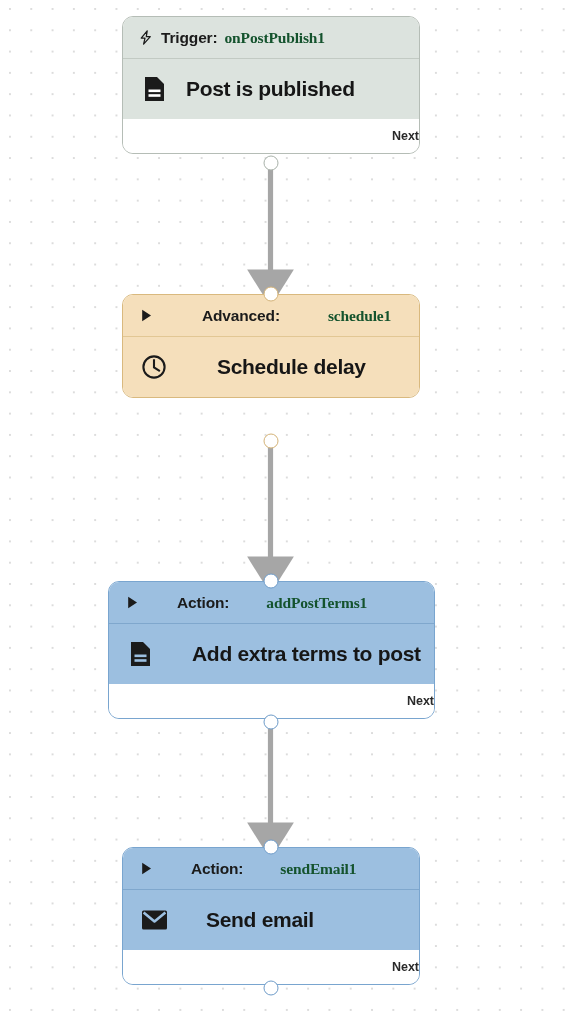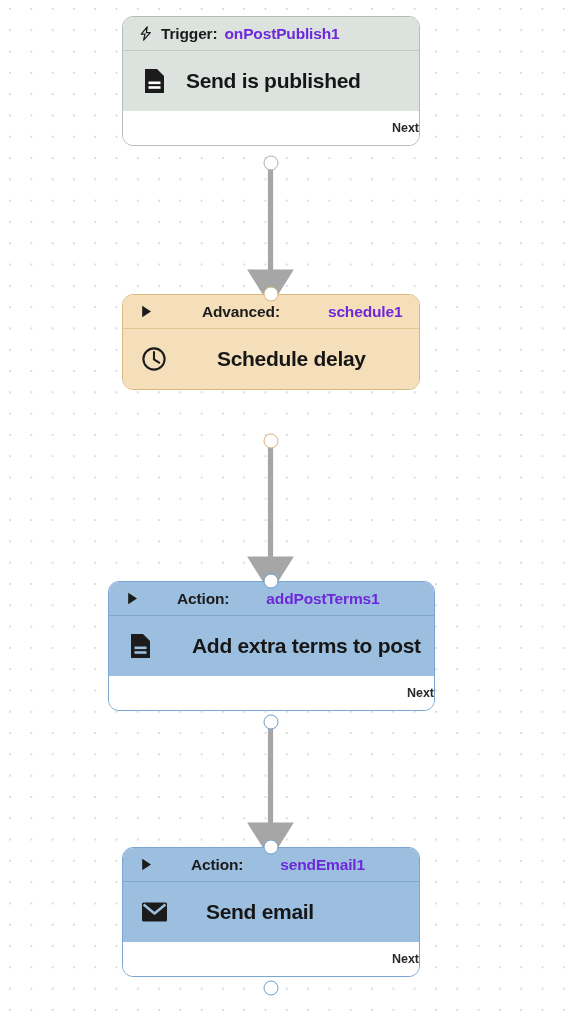--- a/index.html
+++ b/index.html
@@ -40,35 +40,36 @@
     border-radius: 11px;
     border: 1.4px solid #b9b9b9;
     background: #ffffff;
     overflow: hidden;
   }
 
   .node-header {
     display: flex;
     align-items: center;
     gap: 7px;
-    height: 34px;
+    height: 42px;
     padding: 0 0 0 15px;
     font-size: 15.5px;
     font-weight: bold;
     letter-spacing: -0.15px;
     border-bottom: 1.2px solid rgba(0,0,0,0.12);
     box-sizing: border-box;
   }
   .node-header .kind {
     color: #1b1b1b;
     font-weight: bold;
   }
   .node-header .inst {
-    color: #6d28d9;
-    font-weight: bold;
+    color: #14532d;
+    font-weight: bold;
+    font-family: Liberation Serif, serif;
   }
 
   .node-body {
     display: flex;
     align-items: center;
     gap: 17px;
     height: 60px;
     padding: 0 0 0 16px;
     box-sizing: border-box;
   }
@@ -168,21 +169,21 @@
       <span class="inst">onPostPublish1</span>
     </div>
     <div class="node-body">
       <span class="bicon">
         <svg width="23" height="26" viewBox="0 0 23 26">
           <path d="M2 1 H14 L21 8 V25 H2 Z" fill="#1b1b1b"></path>
           <rect x="5.5" y="13.5" width="12" height="2.6" fill="#ffffff"></rect>
           <rect x="5.5" y="18.2" width="12" height="2.6" fill="#ffffff"></rect>
         </svg>
       </span>
-      <span class="title">Send is published</span>
+      <span class="title">Post is published</span>
     </div>
     <div class="node-footer">
       <span>Next</span>
     </div>
   </div>
   <div class="port green" style="left:270.5px; top:163px;"></div>
 
   <div class="node tan" style="left:122px; top:294px; width:298px;">
     <div class="node-header">
       <span class="hicon">

